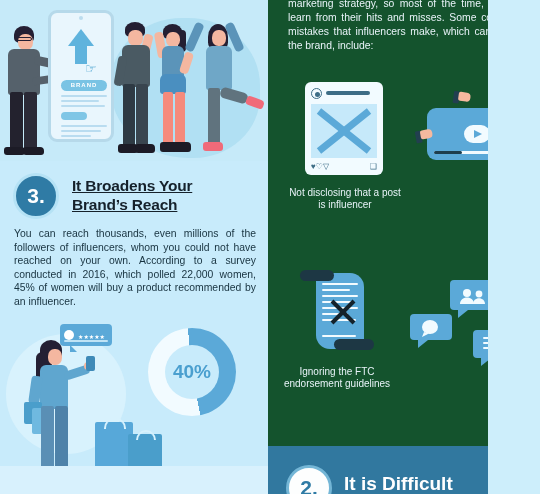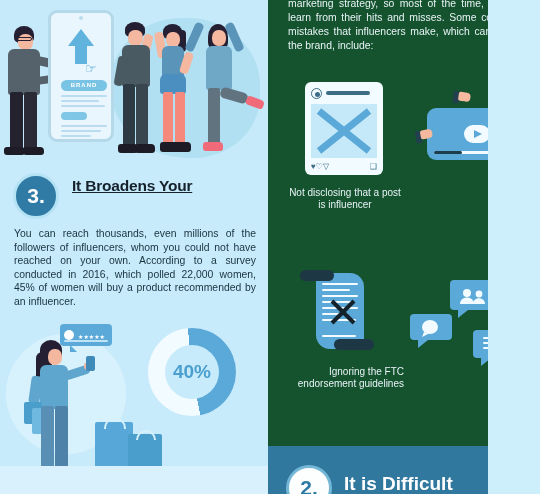--- a/index.html
+++ b/index.html
@@ -179,20 +179,21 @@
         <div class="leg" style="left:12px;top:68px;width:12px;height:56px;background:#60737e;"></div>
         <div class="leg" style="left:24px;top:70px;width:28px;height:11px;background:#60737e;border-radius:5px;transform:rotate(16deg);"></div>
         <div class="shoe" style="left:7px;top:122px;width:20px;height:9px;background:#f06a79;"></div>
         <div class="shoe" style="left:50px;top:78px;width:18px;height:9px;background:#f06a79;transform:rotate(20deg);"></div>
       </div>
     </div>
 
     <div class="num-circle" style="left:13px;top:173px;">3.</div>
     <div class="sec-title" style="left:72px;top:176px;width:188px;">
       <div>It Broadens Your</div>
+      <div>Brand’s Reach</div>
     </div>
     <div class="body-copy" style="left:14px;top:227px;width:242px;">You can reach thousands, even millions of the followers of influencers, whom you could not have reached on your own. According to a survey conducted in 2016, which polled 22,000 women, 45% of women will buy a product recommended by an influencer.</div>
 
     <div class="shopper">
       <div class="shop-blob"></div>
 
       <div class="bubble">
         <div class="bubble-dot"></div>
         <div class="star" style="left:18px;">★★★★★</div>
         <div style="position:absolute;left:4px;top:16px;width:44px;height:2px;background:#bfe3f5;border-radius:1px;"></div>
@@ -290,21 +291,21 @@
         <div class="sl" style="left:6px;top:46px;width:34px;"></div>
         <div class="sl" style="left:6px;top:62px;width:34px;"></div>
         <svg class="scroll-x" viewBox="0 0 26 26">
           <line x1="2" y1="2" x2="24" y2="24" stroke="#14222b" stroke-width="4"></line>
           <line x1="24" y1="2" x2="2" y2="24" stroke="#14222b" stroke-width="4"></line>
         </svg>
       </div>
       <div class="scroll-top"></div>
       <div class="scroll-bot"></div>
     </div>
-    <div class="mistake" style="left:18px;top:366px;width:118px;text-align:right;">Ignoring the FTC endorsement guidelines</div>
+    <div class="mistake" style="left:10px;top:366px;width:118px;">Ignoring the FTC endorsement guidelines</div>
 
     <div>
       <div class="sb" style="left:182px;top:280px;width:46px;height:30px;"></div>
       <div class="sb-tail" style="left:190px;top:310px;border-right:10px solid transparent;"></div>
       <svg viewBox="0 0 30 16" style="position:absolute;left:190px;top:288px;width:30px;height:16px;">
         <circle cx="9" cy="5" r="4" fill="#f2fbff"></circle>
           <path d="M2 16c0-4 3.2-6.5 7-6.5s7 2.5 7 6.5z" fill="#f2fbff"></path>
         <circle cx="21" cy="6" r="3.4" fill="#f2fbff"></circle>
           <path d="M15 16c0-3.6 2.7-5.8 6-5.8s6 2.2 6 5.8z" fill="#f2fbff"></path>
       </svg>

